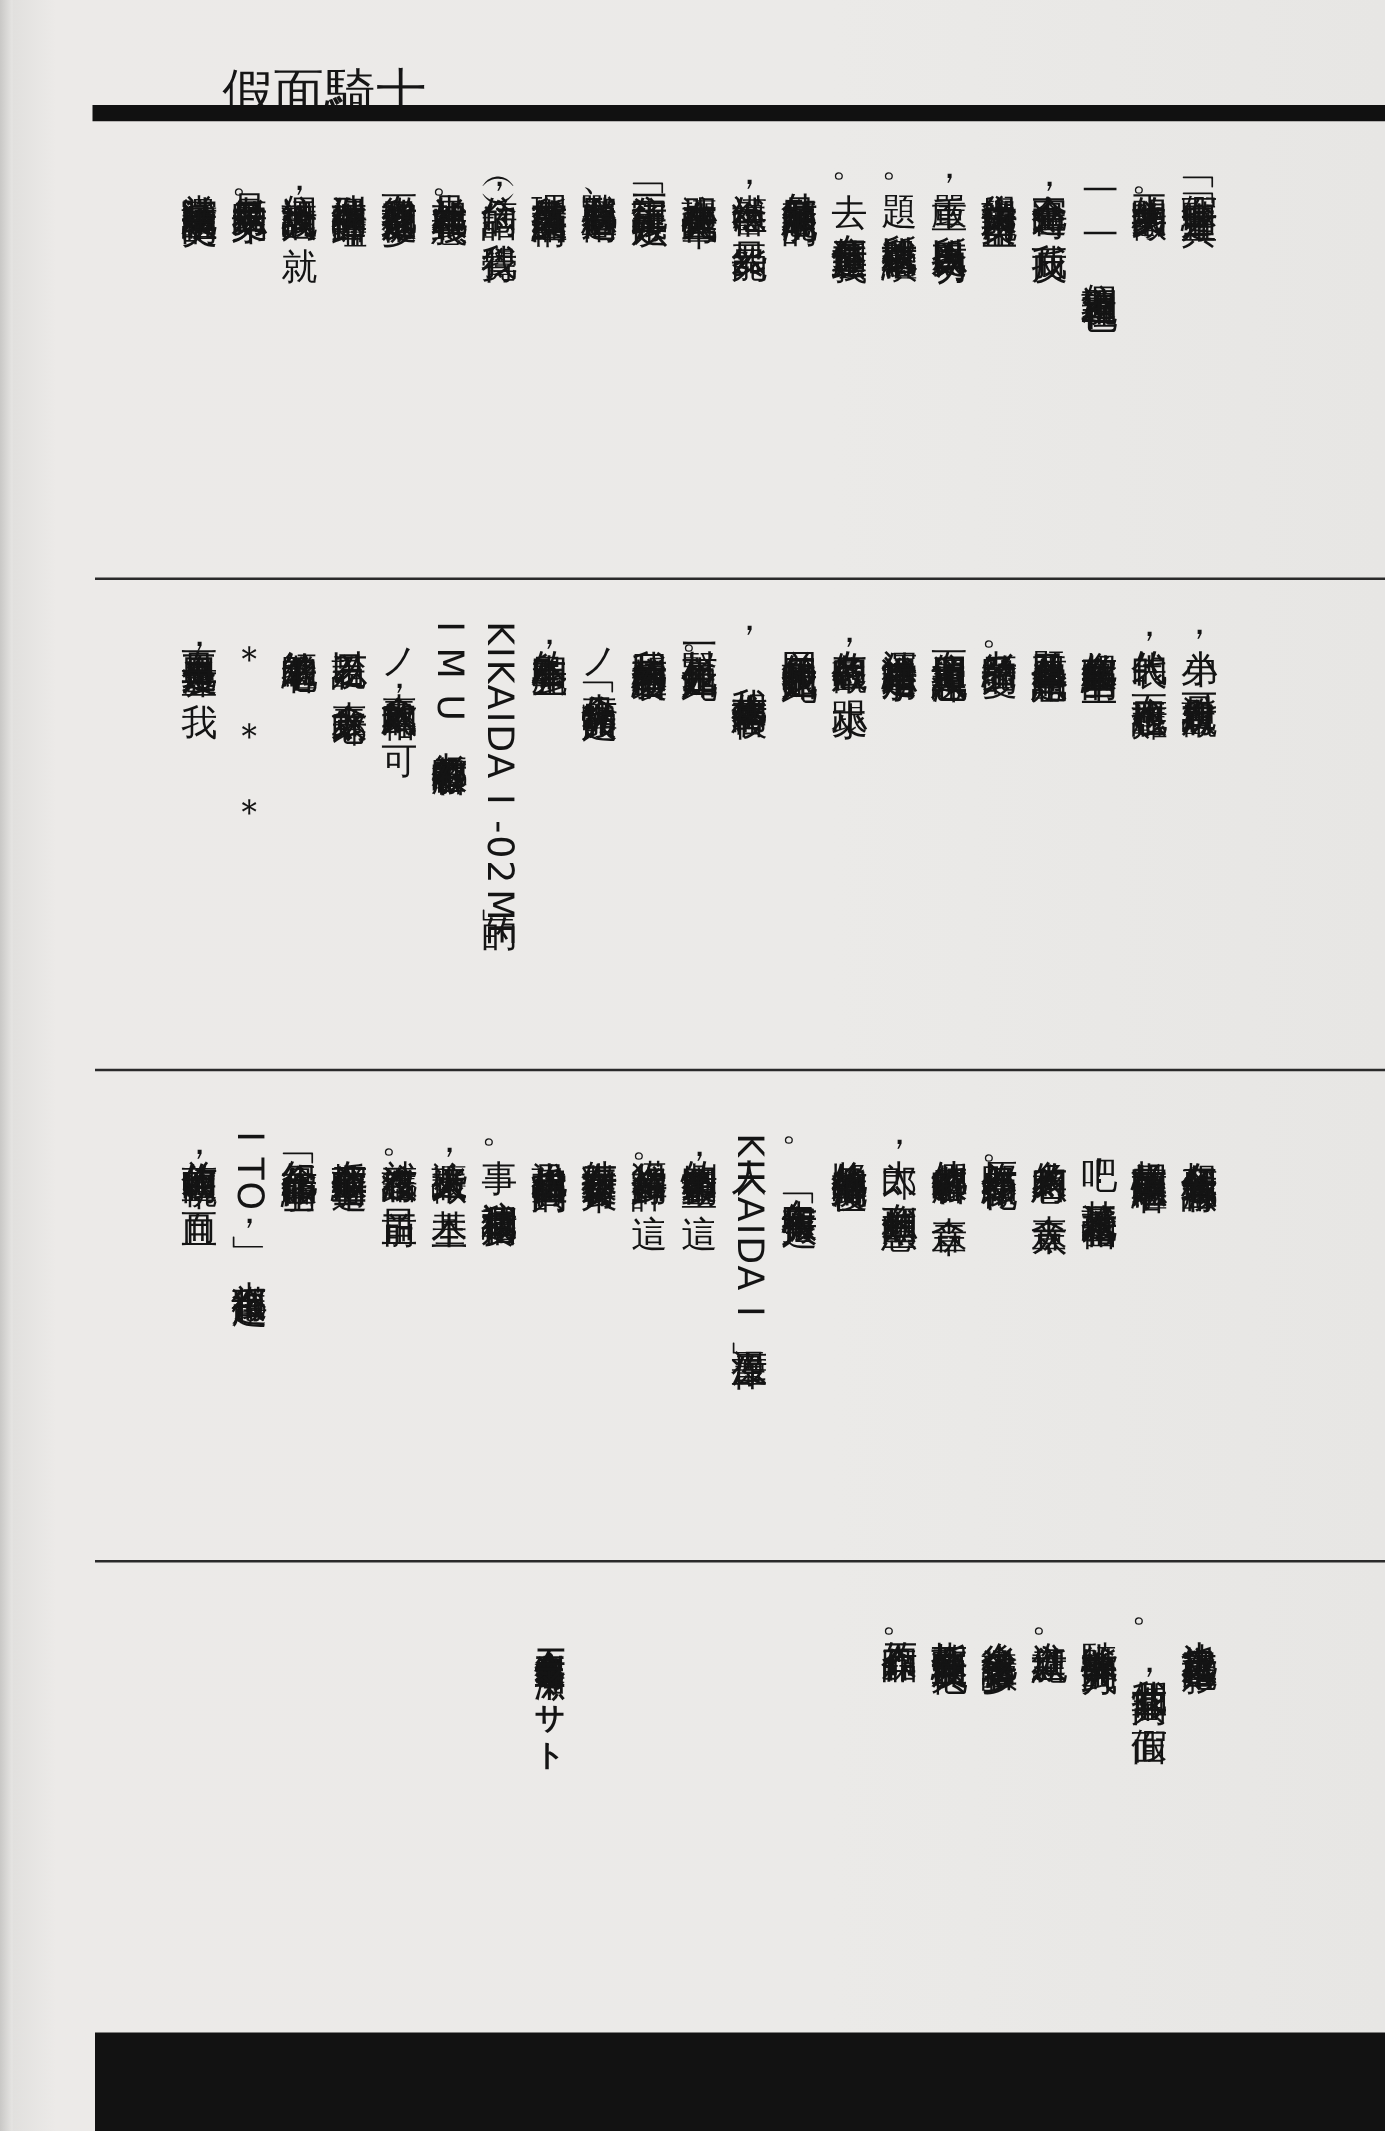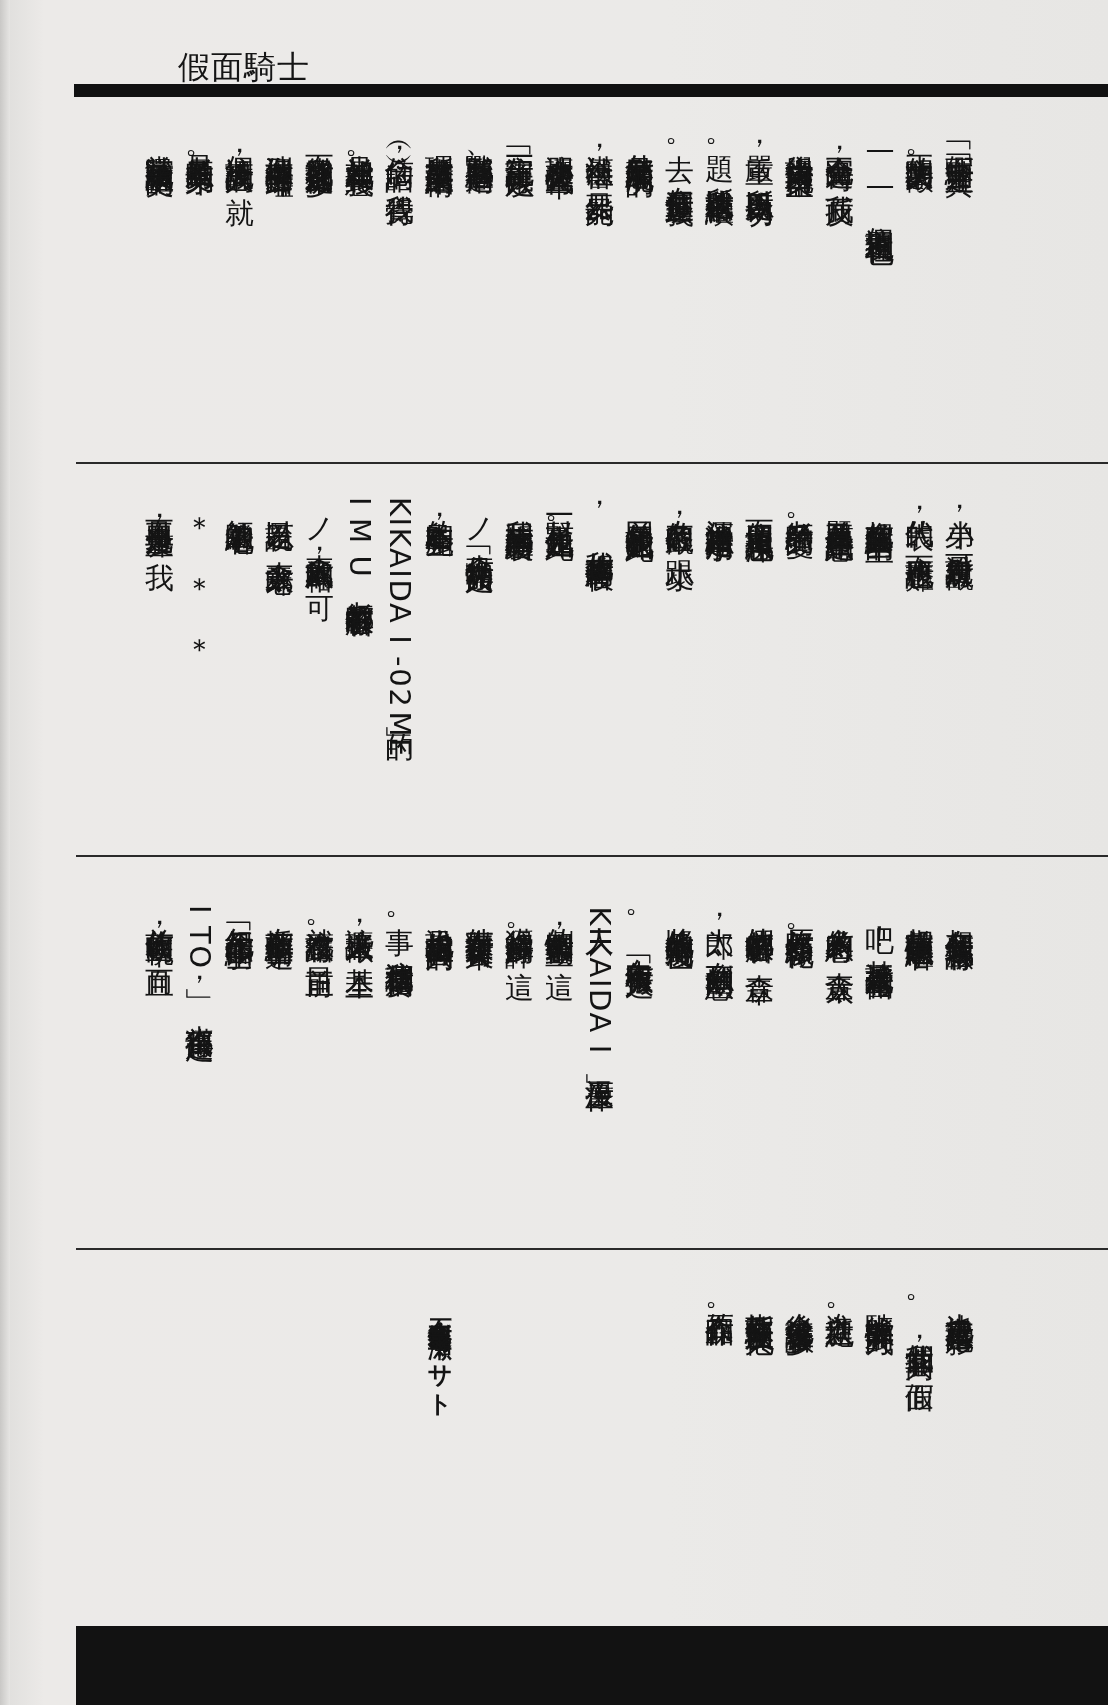--- a/index.html
+++ b/index.html
@@ -13,21 +13,21 @@
   .page {
     position: absolute; left: 0; top: 0; width: 1108px; height: 1705px;
     background: linear-gradient(90deg, #dedddb 0%, #eceae8 4%, #ebeae8 60%, #e7e6e4 100%);
   }
   .left-edge {
     position: absolute; left: 0; top: 0; width: 10px; height: 1705px;
     background: linear-gradient(90deg, #c9c8c6, #e6e5e3);
   }
   .header-title {
     position: absolute; left: 178px; top: 46px;
-    font-size: 32px; letter-spacing: 1px; font-weight: normal;
+    font-size: 40px; letter-spacing: 1px; font-weight: normal;
     color: #151515;
   }
   .header-rule {
     position: absolute; left: 74px; top: 84px; width: 1034px; height: 13px;
     background: #111;
   }
   .section-rule {
     position: absolute; left: 76px; width: 1032px; height: 2px; background: #2a2a2a;
   }
   .band {

